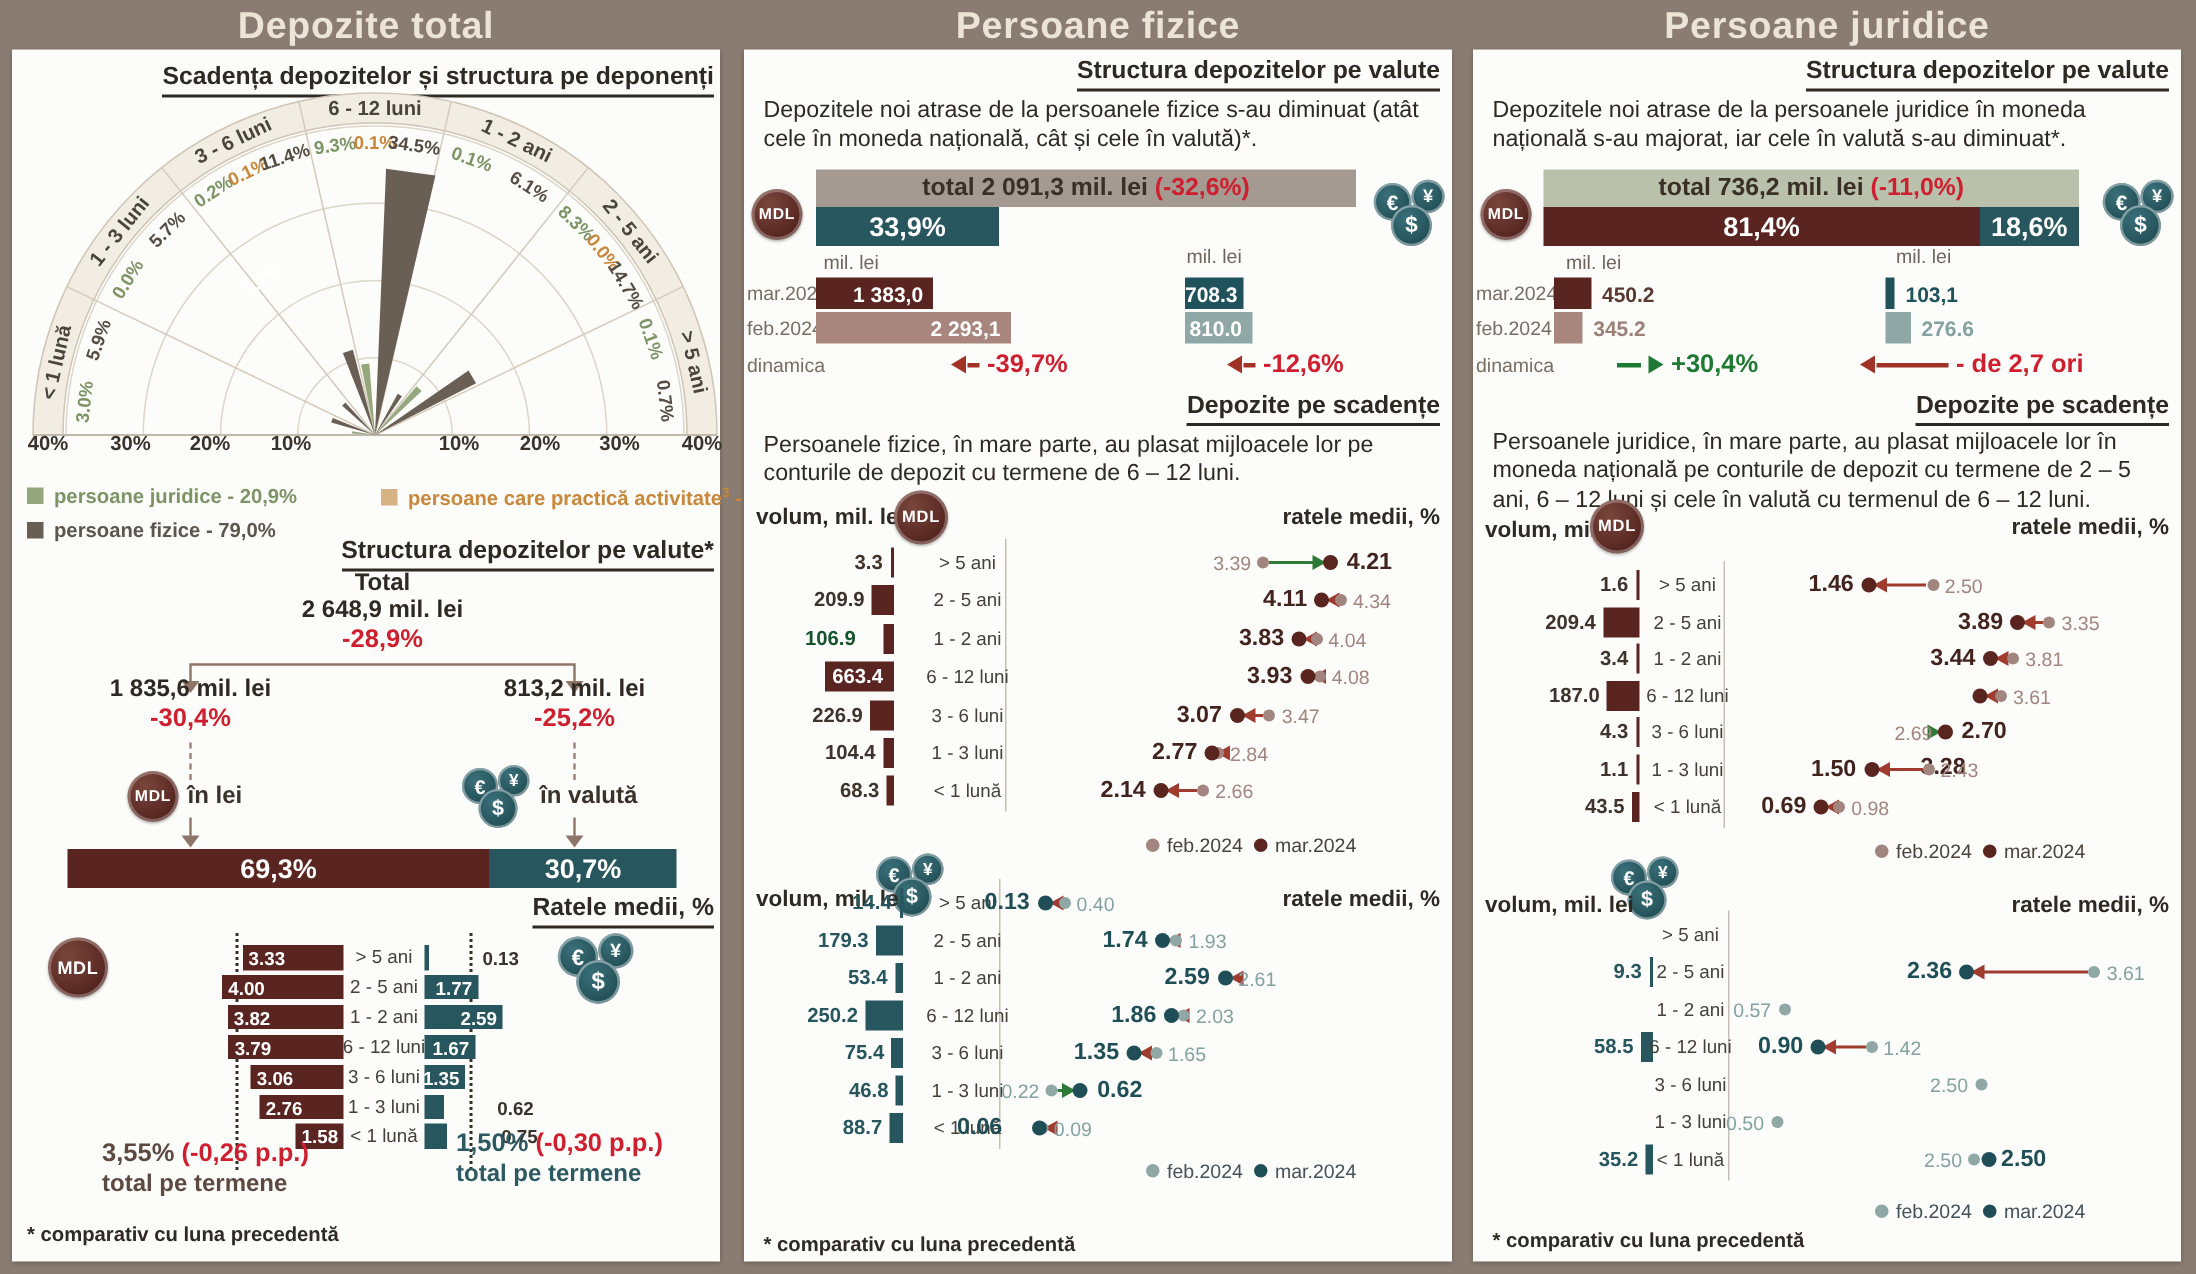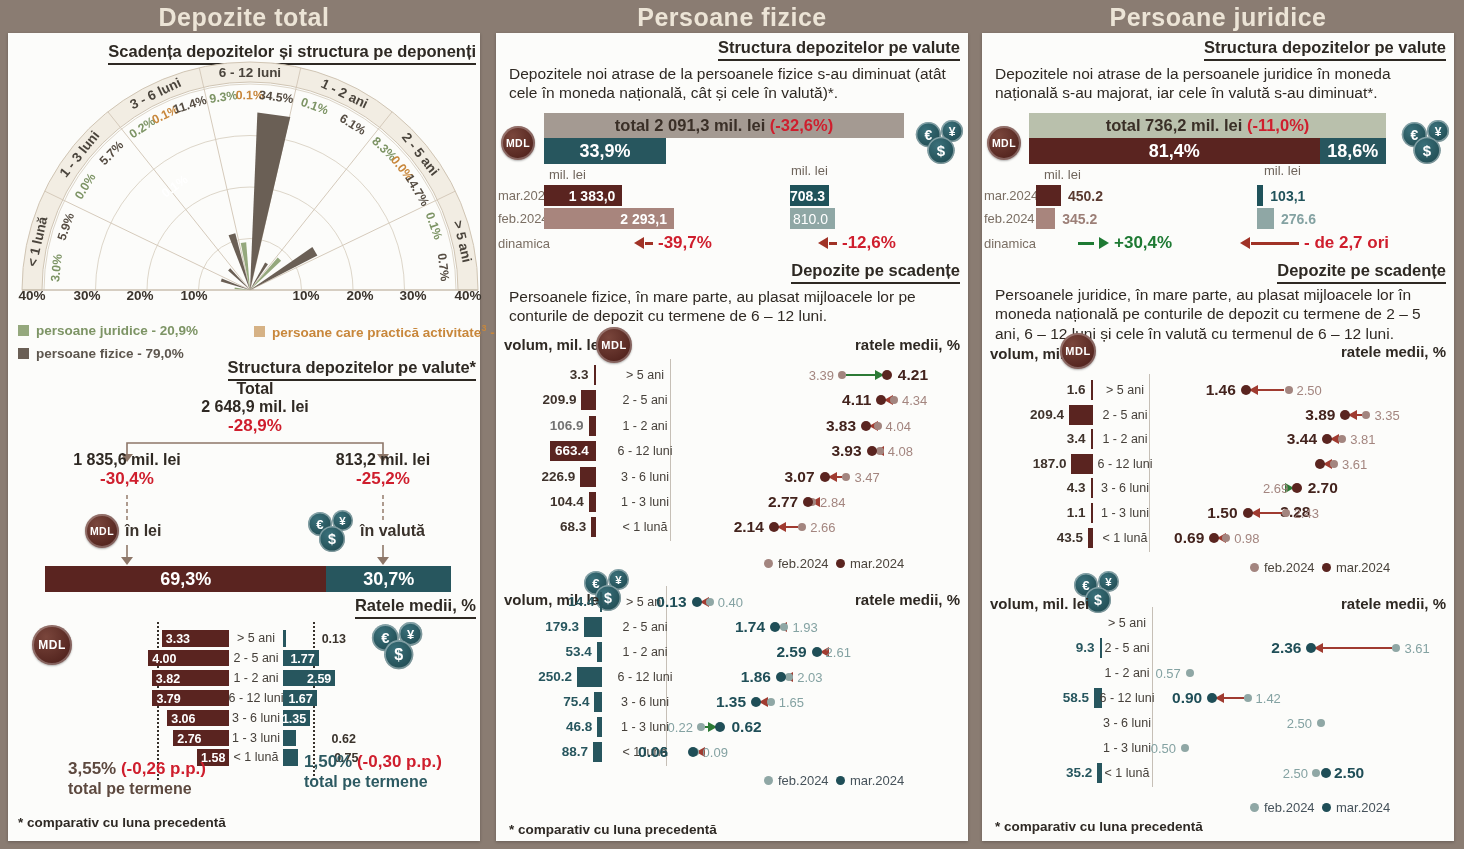--- a/index.html
+++ b/index.html
@@ -239,21 +239,21 @@
         <div style="position: absolute; left: 48px; top: 27px; width: 130.019px; height: 21px; background: rgb(168, 133, 125);"></div>
         <div class="rgt" style="position: absolute; left: 48px; top: 30px; width: 123.019px; font-size: 14px; font-weight: bold; color: rgb(255, 255, 255); white-space: nowrap;">2 293,1</div>
         <div class="dinrow" style="position: absolute; left: 138px; top: 52px;">
           <span class="tri-l" style="border-right: 10px solid rgb(160, 50, 38);"></span>
           <span class="tail" style="width: 8px; background: rgb(160, 50, 38); margin-left: -4px;"></span>
           <span style="color: rgb(207, 30, 45);">-39,7%</span>
         </div>
         <div style="position: absolute; left: 294px; top: 4px; width: 39.3815px; height: 21px; background: rgb(31, 82, 90);"></div>
         <div class="rgt" style="position: absolute; left: 294px; top: 7px; width: 32.3815px; font-size: 14px; font-weight: bold; color: rgb(255, 255, 255); white-space: nowrap;">708.3</div>
         <div style="position: absolute; left: 294px; top: 27px; width: 45.036px; height: 21px; background: rgb(143, 167, 165);"></div>
-        <div class="rgt" style="position: absolute; left: 294px; top: 30px; width: 38.036px; font-size: 14px; font-weight: normal; color: rgb(255, 255, 255); white-space: nowrap;">810.0</div>
+        <div class="rgt" style="position: absolute; left: 294px; top: 30px; width: 38.036px; font-size: 14px; font-weight: bold; color: rgb(255, 255, 255); white-space: nowrap;">810.0</div>
         <div class="dinrow" style="position: absolute; left: 322px; top: 52px;">
           <span class="tri-l" style="border-right: 10px solid rgb(160, 50, 38);"></span>
           <span class="tail" style="width: 8px; background: rgb(160, 50, 38); margin-left: -4px;"></span>
           <span style="color: rgb(207, 30, 45);">-12,6%</span>
         </div>
       </div>
 
     <h2 class="sec-title" style="right:8px; top:228px">Depozite pe scadențe</h2>
     <div class="para" style="left:13px; top:254px; width:452px">Persoanele fizice, în mare parte, au plasat mijloacele lor pe conturile de depozit cu termene de 6 – 12 luni.</div>
 
@@ -273,21 +273,21 @@
         <div class="rgt" style="position: absolute; left: 283.094px; top: 5px; width: 55px; font-size: 13px; color: rgb(163, 133, 127);">3.39</div>
         <div style="position: absolute; left: 85.412px; top: 27.4px; width: 14.588px; height: 20px; background: rgb(90, 36, 32);"></div>
         <div class="rgt" style="position: absolute; left: 20.412px; top: 29.4px; width: 60px; font-size: 13.5px; font-weight: bold; color: rgb(63, 51, 44);">209.9</div>
         <div class="ctr" style="position: absolute; left: 104px; top: 30.4px; width: 90px; font-size: 12.5px; color: rgb(70, 64, 58);">2 - 5 ani</div>
         <div class="head-l" style="position: absolute; top: 32.4px; border-right: 9px solid rgb(160, 59, 48); left: 388.406px;"></div>
         <div style="position: absolute; left: 393.964px; top: 33.4px; width: 8px; height: 8px; border-radius: 50%; background: rgb(163, 133, 127);"></div>
         <div style="position: absolute; left: 380.406px; top: 32.4px; width: 10px; height: 10px; border-radius: 50%; background: rgb(90, 36, 31);"></div>
         <div class="rgt" style="position: absolute; left: 315.406px; top: 28.4px; width: 60px; font-size: 15.5px; font-weight: bold; color: rgb(67, 35, 29);">4.11</div>
         <div style="position: absolute; left: 405.964px; top: 30.4px; font-size: 13px; color: rgb(163, 133, 127);">4.34</div>
         <div style="position: absolute; left: 92.5704px; top: 52.8px; width: 7.42955px; height: 20px; background: rgb(90, 36, 32);"></div>
-        <div class="rgt" style="position: absolute; left: 27.5704px; top: 54.8px; width: 60px; font-size: 13.5px; font-weight: bold; color: #737373;">106.9</div>
+        <div class="rgt" style="position: absolute; left: 27.5704px; top: 54.8px; width: 60px; font-size: 13.5px; font-weight: bold; color: #14532d; text-align: center;">106.9</div>
         <div class="ctr" style="position: absolute; left: 104px; top: 55.8px; width: 90px; font-size: 12.5px; color: rgb(70, 64, 58);">1 - 2 ani</div>
         <div class="head-l" style="position: absolute; top: 57.8px; border-right: 9px solid rgb(160, 59, 48); left: 373.118px;"></div>
         <div style="position: absolute; left: 377.584px; top: 58.8px; width: 8px; height: 8px; border-radius: 50%; background: rgb(163, 133, 127);"></div>
         <div style="position: absolute; left: 365.118px; top: 57.8px; width: 10px; height: 10px; border-radius: 50%; background: rgb(90, 36, 31);"></div>
         <div class="rgt" style="position: absolute; left: 300.118px; top: 53.8px; width: 60px; font-size: 15.5px; font-weight: bold; color: rgb(67, 35, 29);">3.83</div>
         <div style="position: absolute; left: 389.584px; top: 55.8px; font-size: 13px; color: rgb(163, 133, 127);">4.04</div>
         <div style="position: absolute; left: 53.8937px; top: 78.2px; width: 46.1063px; height: 20px; background: rgb(90, 36, 32);"></div>
         <div style="position: absolute; left: 58.8937px; top: 80.2px; font-size: 13.5px; font-weight: bold; color: rgb(255, 255, 255);">663.4</div>
         <div class="ctr" style="position: absolute; left: 104px; top: 81.2px; width: 90px; font-size: 12.5px; color: rgb(70, 64, 58);">6 - 12 luni</div>
         <div class="head-l" style="position: absolute; top: 83.2px; border-right: 9px solid rgb(160, 59, 48); left: 378.578px;"></div>

